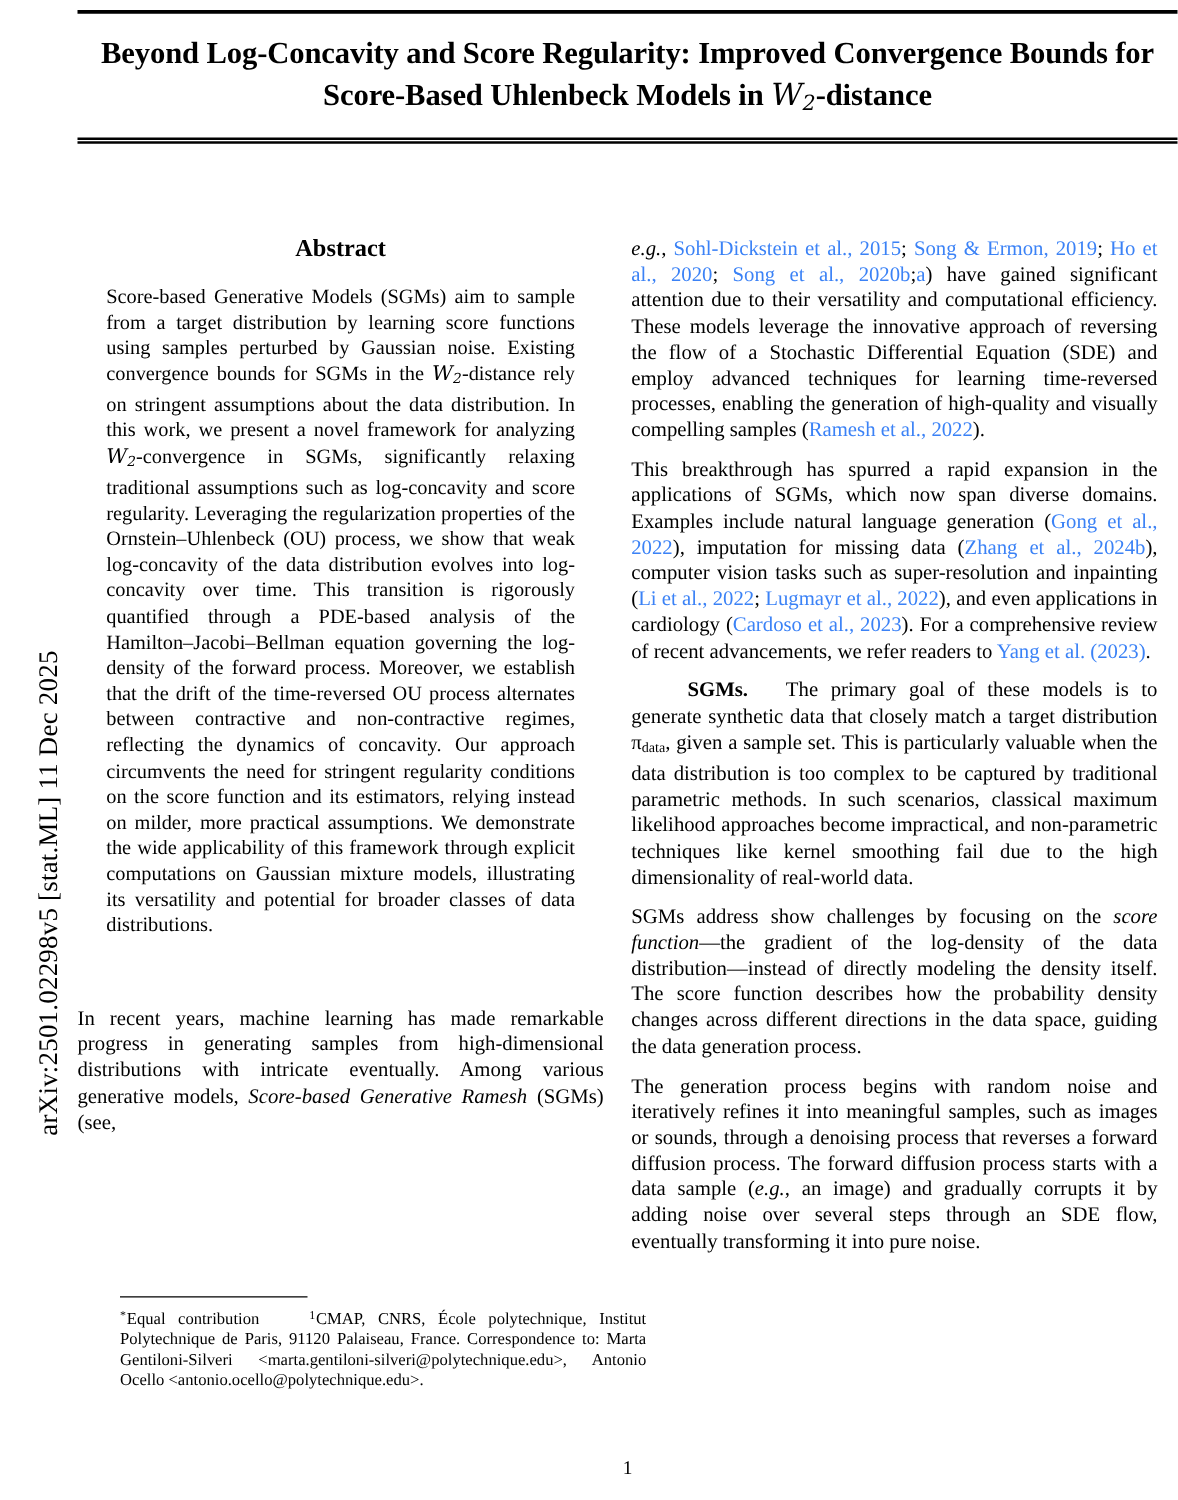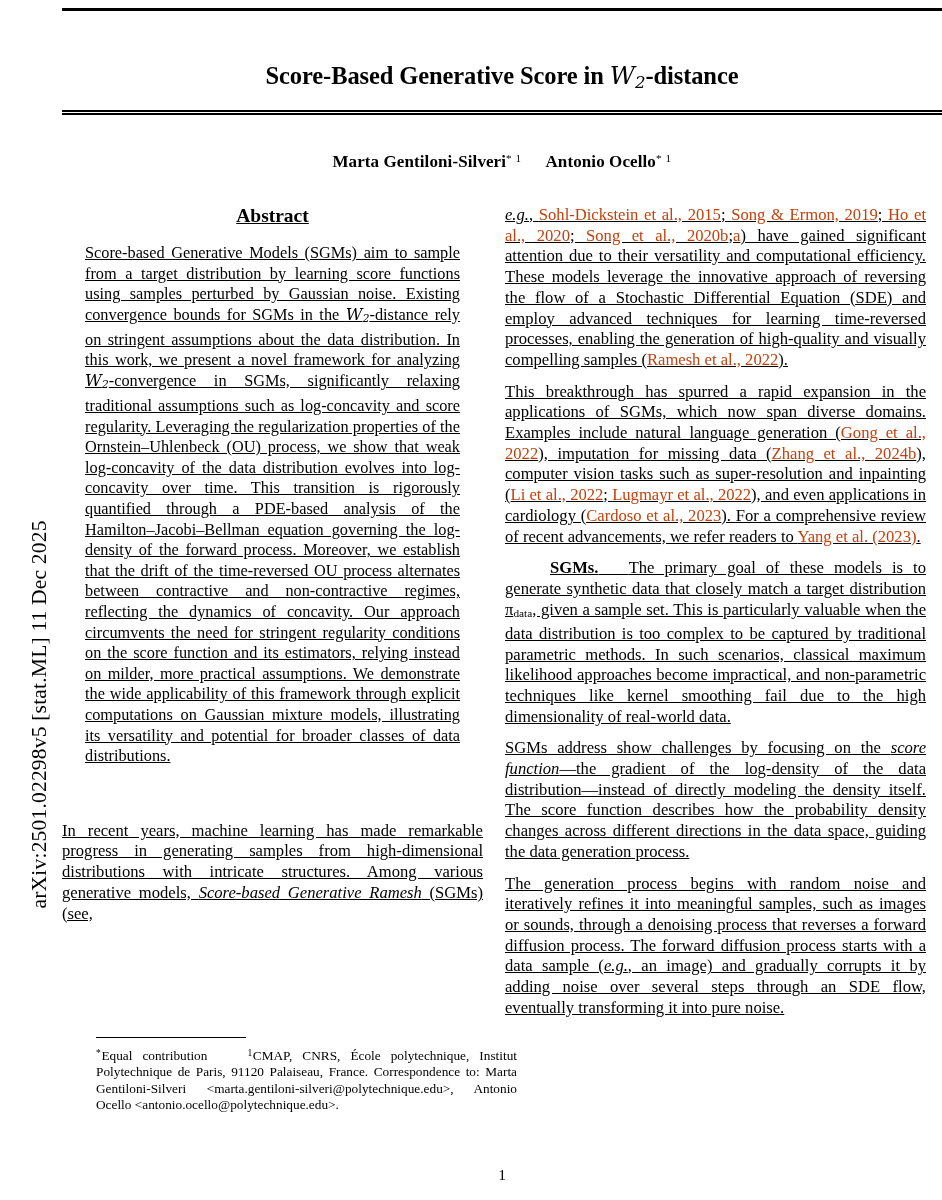--- a/index.html
+++ b/index.html
@@ -100,23 +100,22 @@
   sup.mark {
     font-size: 0.65em;
     font-weight: normal;
     vertical-align: 0.45em;
     letter-spacing: 0.6px;
   }
 
   
   .col {
     position: absolute;
-    top: 205px;
+    top: 189px;
     width: 421px;
-    text-decoration: underline;
   }
   #col-left  { left: 0px; }
   #col-right { left: 443px; }
 
   #abstract-heading {
     text-align: center;
     font-size: 19.5px;
     font-weight: bold;
     margin: 0 0 12px 0;
   }
@@ -145,21 +144,21 @@
   .body-p.tight { margin-bottom: 0; }
 
   h2.section-heading {
     font-size: 19.5px;
     font-weight: bold;
     margin: 0 0 12px 0;
     line-height: 24px;
     letter-spacing: -0.1px;
   }
 
-  .cite { color: #c2410c; }
+  .cite { color: #3b82f6; }
   .ital { font-style: italic; }
   .bold-lead { font-weight: bold; margin-left: 45px; }
 
   
   #footnote {
     position: absolute;
     left: 0;
     top: 1037px;
     width: 421px;
     margin-left: 34px;
@@ -192,45 +191,41 @@
 <body>
 
 <div id="arxiv-stamp">arXiv:2501.02298v5  [stat.ML]  11 Dec 2025</div>
 
 <div id="page">
 
   <div class="rule-top"></div>
 
   <div id="title-block">
     <h1 id="paper-title">
+      <span>Beyond Log-Concavity and Score Regularity: Improved Convergence Bounds for</span>
       <br>
-      <span>Score-Based Generative Score in </span><span class="wcal"><span>W</span><sub>2</sub></span><span>-distance</span>
+      <span>Score-Based Uhlenbeck Models in </span><span class="wcal"><span>W</span><sub>2</sub></span><span>-distance</span>
     </h1>
   </div>
 
   <div class="rule-double"></div>
 
-  <div id="authors">
-    <span><span>Marta Gentiloni-Silveri</span><sup class="mark">* 1</sup></span>
-    <span class="sep"></span>
-    <span><span>Antonio Ocello</span><sup class="mark">* 1</sup></span>
-  </div>
 
   <div class="col" id="col-left">
 
     <div id="abstract-heading">Abstract</div>
 
     <div class="abs-body">
       <p><span>Score-based Generative Models (SGMs) aim to sample from a target distribution by learning score functions using samples perturbed by Gaussian noise. Existing convergence bounds for SGMs in the </span><span class="math wcal"><span>W</span><sub>2</sub></span><span>-distance rely on stringent assumptions about the data distribution. In this work, we present a novel framework for analyzing </span><span class="math wcal"><span>W</span><sub>2</sub></span><span>-convergence in SGMs, significantly relaxing traditional assumptions such as log-concavity and score regularity. Leveraging the regularization properties of the Ornstein–Uhlenbeck (OU) process, we show that weak log-concavity of the data distribution evolves into log-concavity over time. This transition is rigorously quantified through a PDE-based analysis of the Hamilton–Jacobi–Bellman equation governing the log-density of the forward process. Moreover, we establish that the drift of the time-reversed OU process alternates between contractive and non-contractive regimes, reflecting the dynamics of concavity. Our approach circumvents the need for stringent regularity conditions on the score function and its estimators, relying instead on milder, more practical assumptions. We demonstrate the wide applicability of this framework through explicit computations on Gaussian mixture models, illustrating its versatility and potential for broader classes of data distributions.</span></p>
     </div>
 
     <div style="height:38px"></div>
 
 
-    <p class="body-p tight"><span>In recent years, machine learning has made remarkable progress in generating samples from high-dimensional distributions with intricate structures. Among various generative models, </span><span class="ital">Score-based Generative Ramesh</span><span> (SGMs) (see,</span></p>
+    <p class="body-p tight"><span>In recent years, machine learning has made remarkable progress in generating samples from high-dimensional distributions with intricate eventually. Among various generative models, </span><span class="ital">Score-based Generative Ramesh</span><span> (SGMs) (see,</span></p>
   </div>
 
   <div id="footnote">
     <div id="footnote-rule"></div>
     <p><sup class="mark">*</sup><span>Equal contribution</span>&nbsp;&nbsp;&nbsp;&nbsp;<sup class="mark">1</sup><span>CMAP, CNRS, École polytechnique, Institut Polytechnique de Paris, 91120 Palaiseau, France. Correspondence to: Marta Gentiloni-Silveri &lt;marta.gentiloni-silveri@polytechnique.edu&gt;, Antonio Ocello &lt;antonio.ocello@polytechnique.edu&gt;.</span></p>
   </div>
 
   <div class="col" id="col-right">
 
     <p class="body-p"><span class="ital">e.g.</span><span>, </span><span class="cite">Sohl-Dickstein et al., 2015</span><span>; </span><span class="cite">Song &amp; Ermon, 2019</span><span>; </span><span class="cite">Ho et al., 2020</span><span>; </span><span class="cite">Song et al., 2020b</span><span>;</span><span class="cite">a</span><span>) have gained significant attention due to their versatility and computational efficiency. These models leverage the innovative approach of reversing the flow of a Stochastic Differential Equation (SDE) and employ advanced techniques for learning time-reversed processes, enabling the generation of high-quality and visually compelling samples (</span><span class="cite">Ramesh et al., 2022</span><span>).</span></p>

